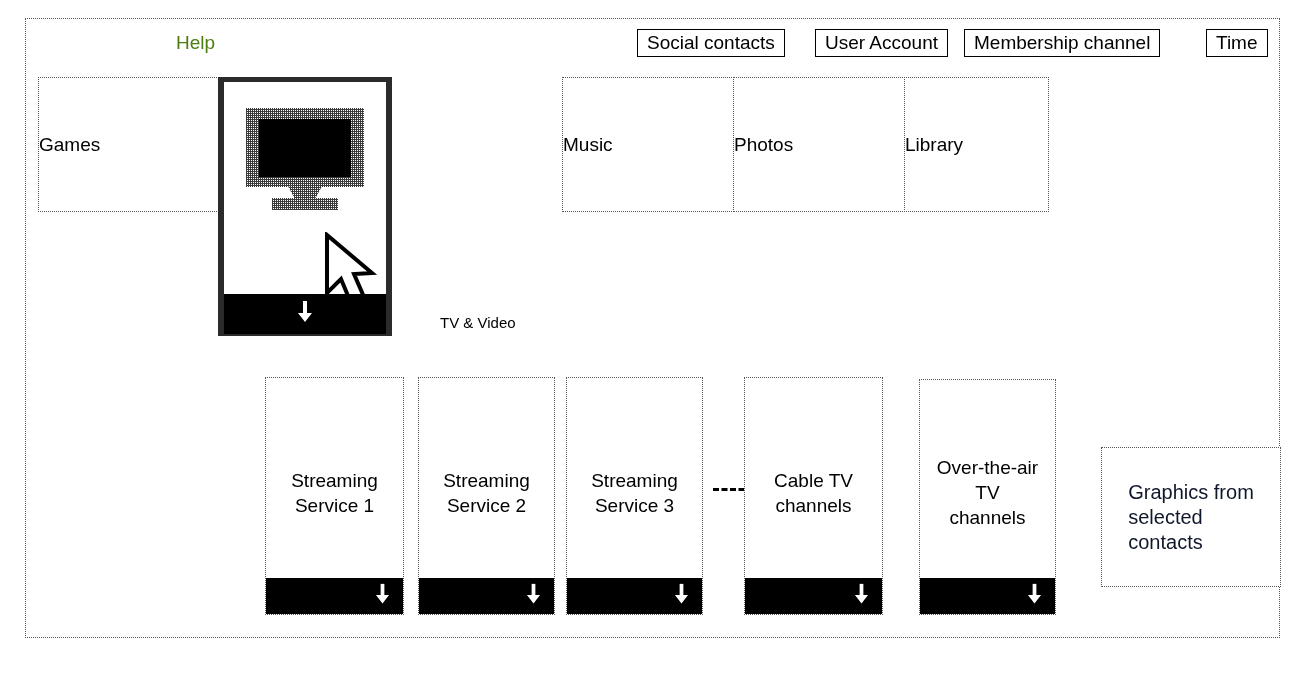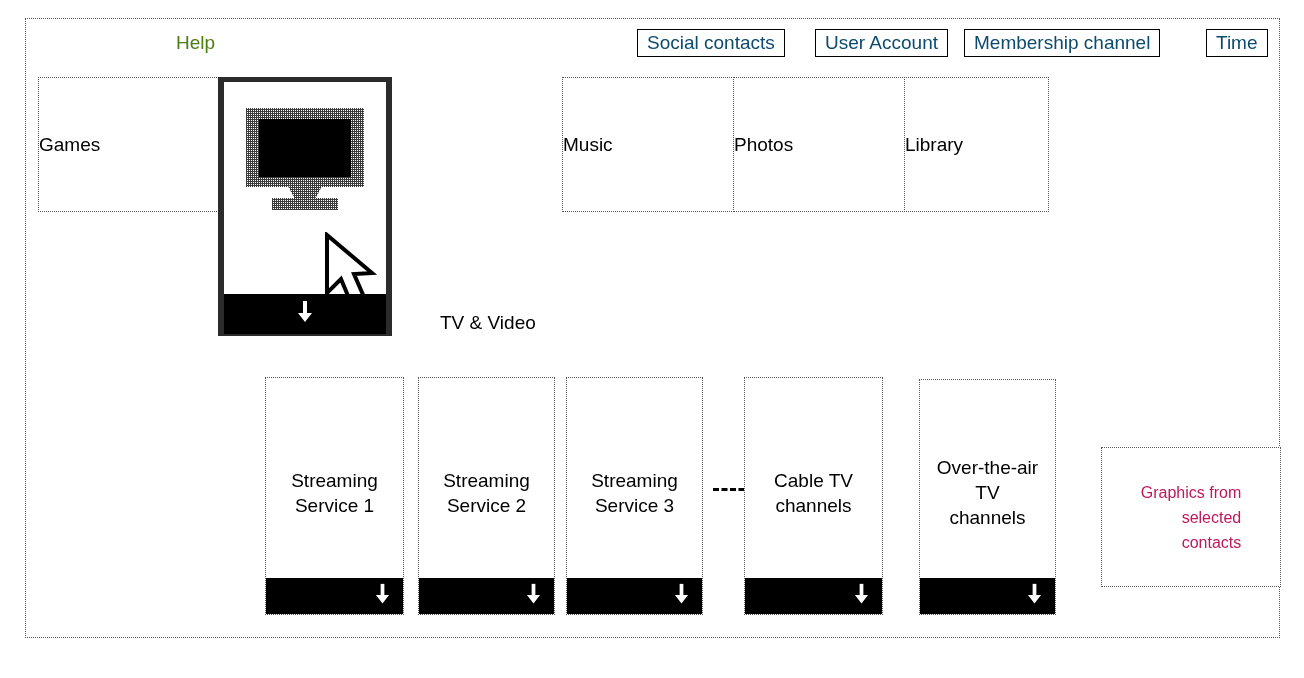--- a/index.html
+++ b/index.html
@@ -42,21 +42,21 @@
     position: absolute;
     top: 10px;
     height: 28px;
     border: 1.5px solid #000000;
     box-sizing: border-box;
     background: #ffffff;
     font-size: 19px;
     line-height: 25px;
     text-align: center;
     white-space: nowrap;
-    color: #0c4a6e;
+    color: #000000;
     padding: 0 9px;
   }
   #btn-social   { left: 611px; }
   #btn-account  { left: 789px; }
   #btn-member   { left: 938px; }
   #btn-time     { left: 1180px; }
 
   
   #nav-row {
     position: absolute;
@@ -182,21 +182,21 @@
     top: 50%;
     transform: translateY(-50%);
   }
 
   #tv-tile-bar { height: 40px; }
 
   #tv-video-label {
     position: absolute;
     left: 414px;
     top: 292px;
-    font-size: 19px;
+    font-size: 15px;
     line-height: 24px;
     white-space: nowrap;
     color: #000;
   }
 
   
   .chantile {
     position: absolute;
     box-sizing: border-box;
     border: 1px dotted #555555;
@@ -235,24 +235,24 @@
     width: 180px;
     height: 140px;
     box-sizing: border-box;
     border: 1px dotted #555555;
     background: #ffffff;
     display: flex;
     align-items: center;
     justify-content: center;
   }
   #graphics-panel-label {
-    text-align: right;
-    font-size: 16px;
+    text-align: left;
+    font-size: 20px;
     line-height: 25px;
-    color: #be185d;
+    color: #0f172a;
   }
 </style>
 </head>
 <body>
 
 <div id="screen-frame">
 
   <div id="help-label">Help</div>
 
   <div class="topbtn" id="btn-social">Social contacts</div>

